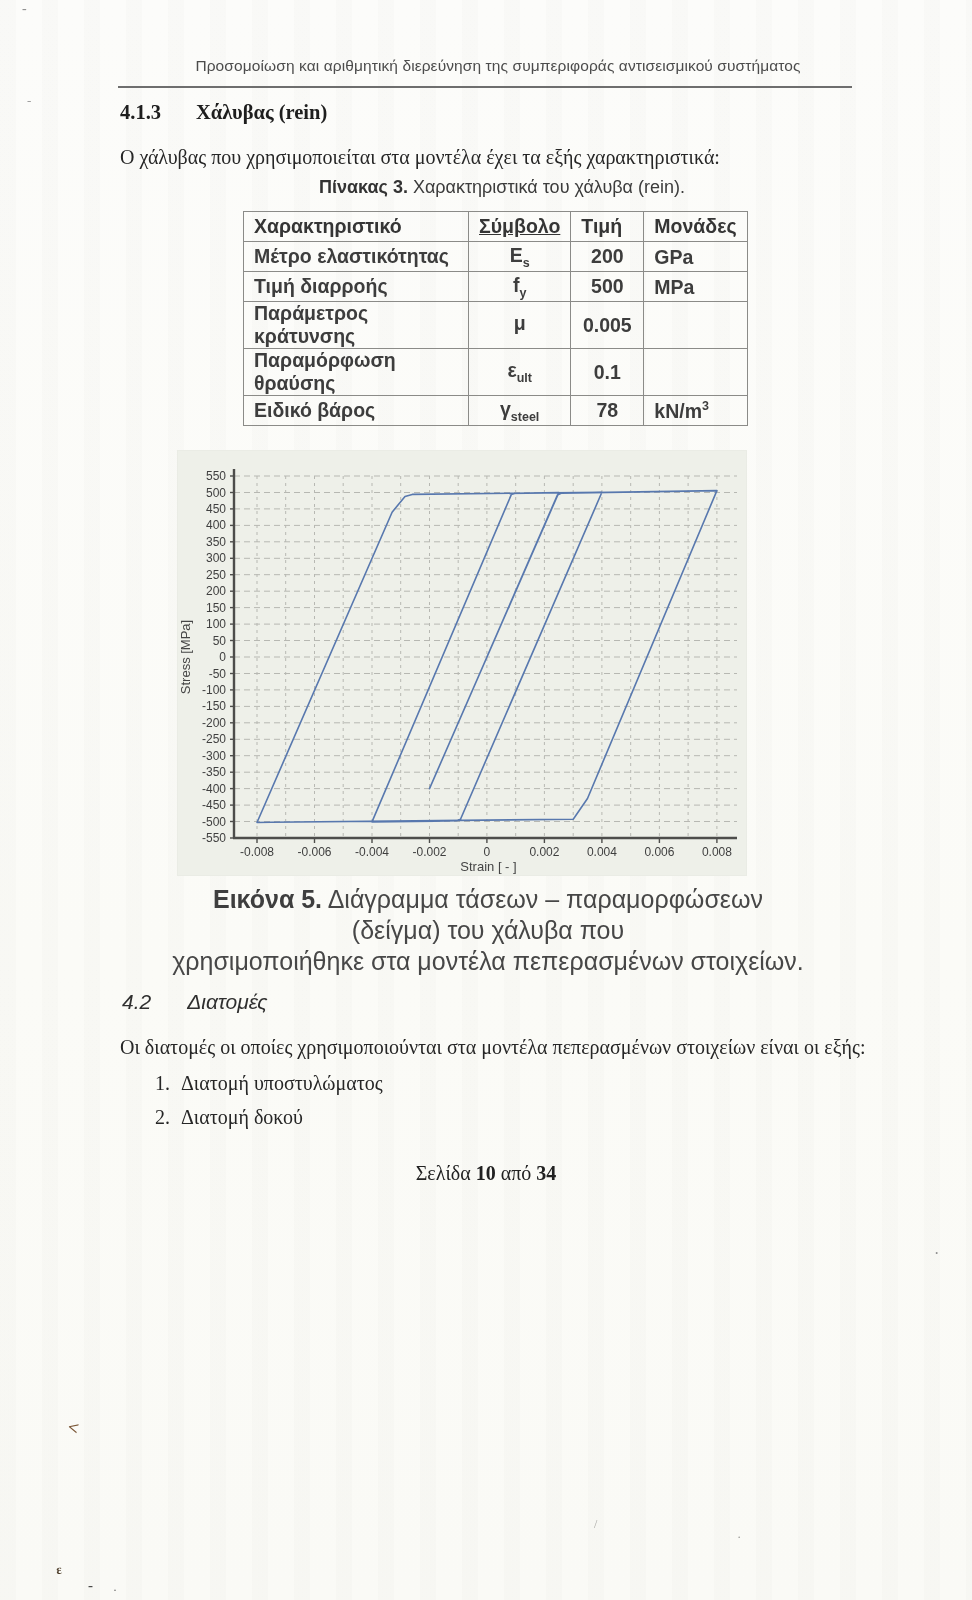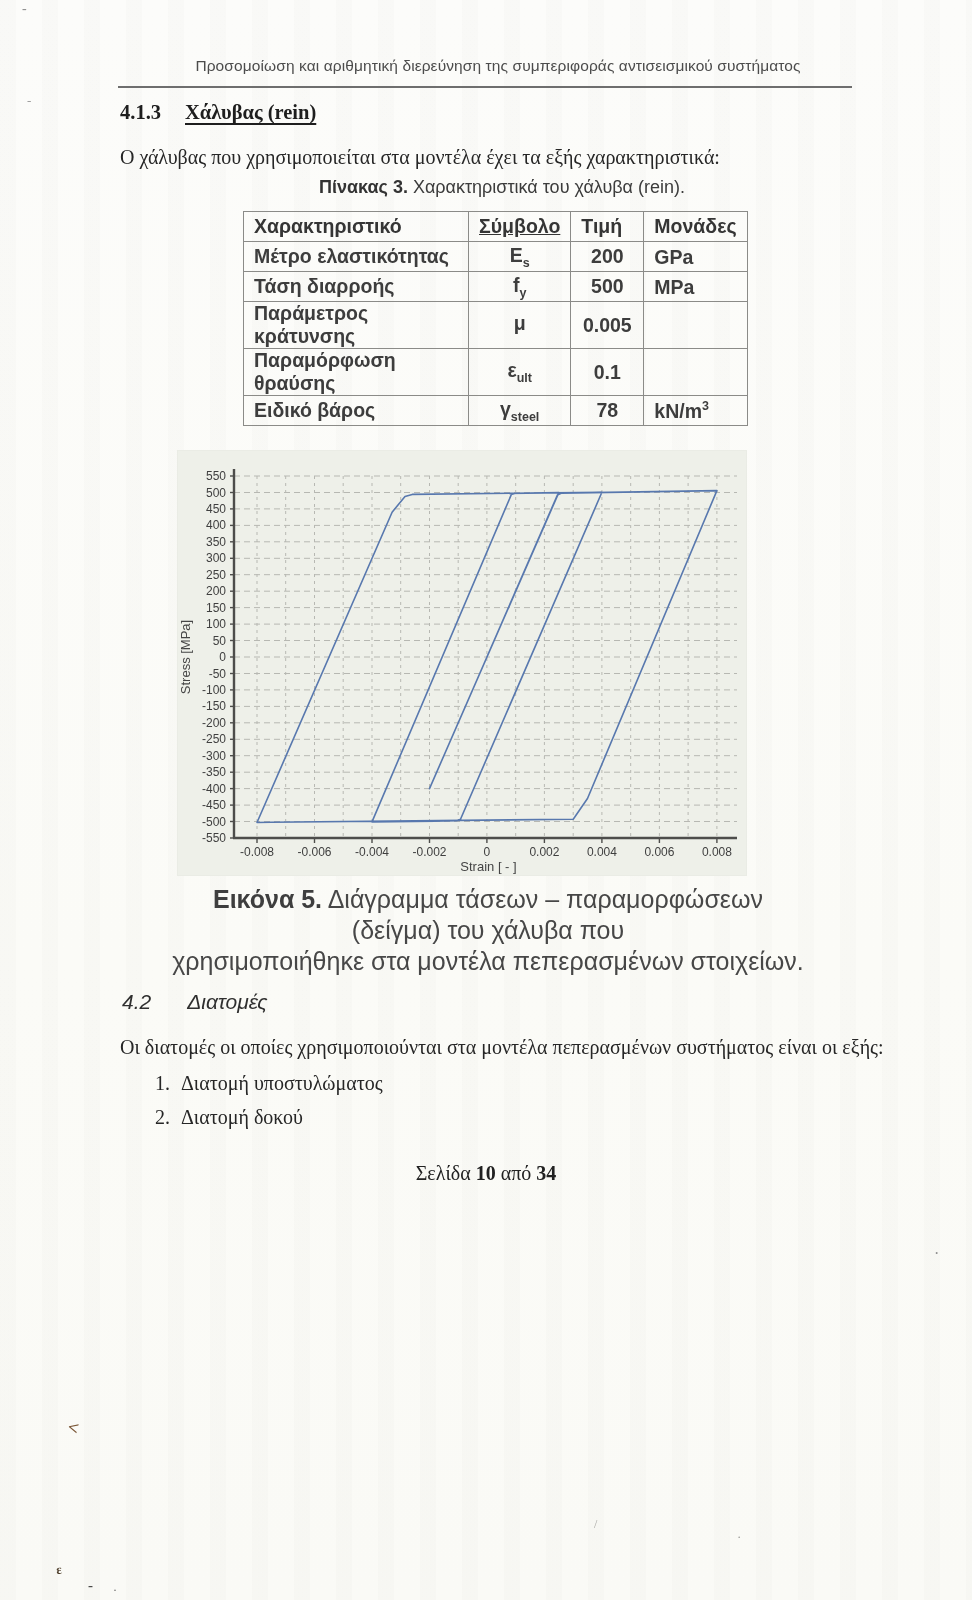--- a/index.html
+++ b/index.html
@@ -11,21 +11,21 @@
       linear-gradient(180deg,#fcfcfa 0%,#fbfbf7 60%,#fafaf6 100%);
     font-family:"Liberation Serif", serif;color:#2e2e2e;
   }
   
   .running-head{position:absolute;top:57px;left:0;width:100%;text-align:center;
     font-family:"Liberation Sans", sans-serif;font-size:15.5px;color:#4c4c4c;white-space:nowrap;letter-spacing:0.1px;padding-left:12px;}
   .head-rule{position:absolute;top:86px;left:118px;width:734px;height:0;border-top:2px solid #6e6e6e;}
   
   .h413{position:absolute;top:101px;left:120px;font-size:20.5px;font-weight:bold;color:#1e1e1e;white-space:nowrap;}
   .h413 .num{margin-right:24px;}
-  .h413 .ttl{text-decoration:underline;text-underline-offset:4px;}
+  .h413 .ttl{text-underline-offset:4px;margin-left:11px;}
   .intro{position:absolute;top:146px;left:120px;font-size:20px;color:#262626;white-space:nowrap;}
   
   .tbl-caption{position:absolute;top:177px;left:16px;width:100%;text-align:center;
     font-family:Liberation Sans, sans-serif;font-size:18px;color:#3c3c3c;white-space:nowrap;}
   .tbl-caption b{color:#333;}
   table.props{position:absolute;top:211px;left:243px;border-collapse:collapse;table-layout:fixed;
     font-family:"Liberation Sans", sans-serif;font-size:19.5px;color:#3d3d3d;}
   table.props td,table.props th{border:1.4px solid #8b8b88;height:29px;padding:0 10px;font-weight:bold;}
   table.props th{font-weight:bold;text-align:left;color:#353535;}
   .col-name{width:204px;} .col-sym{width:61px;text-decoration:underline;} .col-val{width:52px;} .col-unit{width:74px;}
@@ -91,21 +91,21 @@
       </tr>
     </thead>
     <tbody>
       <tr>
         <td>Μέτρο ελαστικότητας</td>
         <td class="c"><span>E</span><sub>s</sub></td>
         <td class="c">200</td>
         <td><span>GPa</span><sup></sup></td>
       </tr>
       <tr>
-        <td>Τάση διαρροής</td>
+        <td>Τιμή διαρροής</td>
         <td class="c"><span>f</span><sub>y</sub></td>
         <td class="c">500</td>
         <td><span>MPa</span><sup></sup></td>
       </tr>
       <tr>
         <td>Παράμετρος κράτυνσης</td>
         <td class="c"><span>μ</span><sub></sub></td>
         <td class="c">0.005</td>
         <td><span></span><sup></sup></td>
       </tr>
@@ -240,21 +240,21 @@
 
   <div class="fig-caption">
     <div><b>Εικόνα 5.</b><span> Διάγραμμα τάσεων – παραμορφώσεων (δείγμα) του χάλυβα που</span></div>
     <div>χρησιμοποιήθηκε στα μοντέλα πεπερασμένων στοιχείων.</div>
   </div>
 
   <div class="h42">
     <span class="num">4.2</span><span>Διατομές</span>
   </div>
 
-  <div class="p42">Οι διατομές οι οποίες χρησιμοποιούνται στα μοντέλα πεπερασμένων συστήματος είναι οι εξής:</div>
+  <div class="p42">Οι διατομές οι οποίες χρησιμοποιούνται στα μοντέλα πεπερασμένων στοιχείων είναι οι εξής:</div>
 
   <div class="li li1">
     <span class="n">1.</span><span>Διατομή υποστυλώματος</span>
   </div>
   <div class="li li2">
     <span class="n">2.</span><span>Διατομή δοκού</span>
   </div>
 
   <div class="footer">
     <span>Σελίδα </span><b>10</b><span> από </span><b>34</b>

